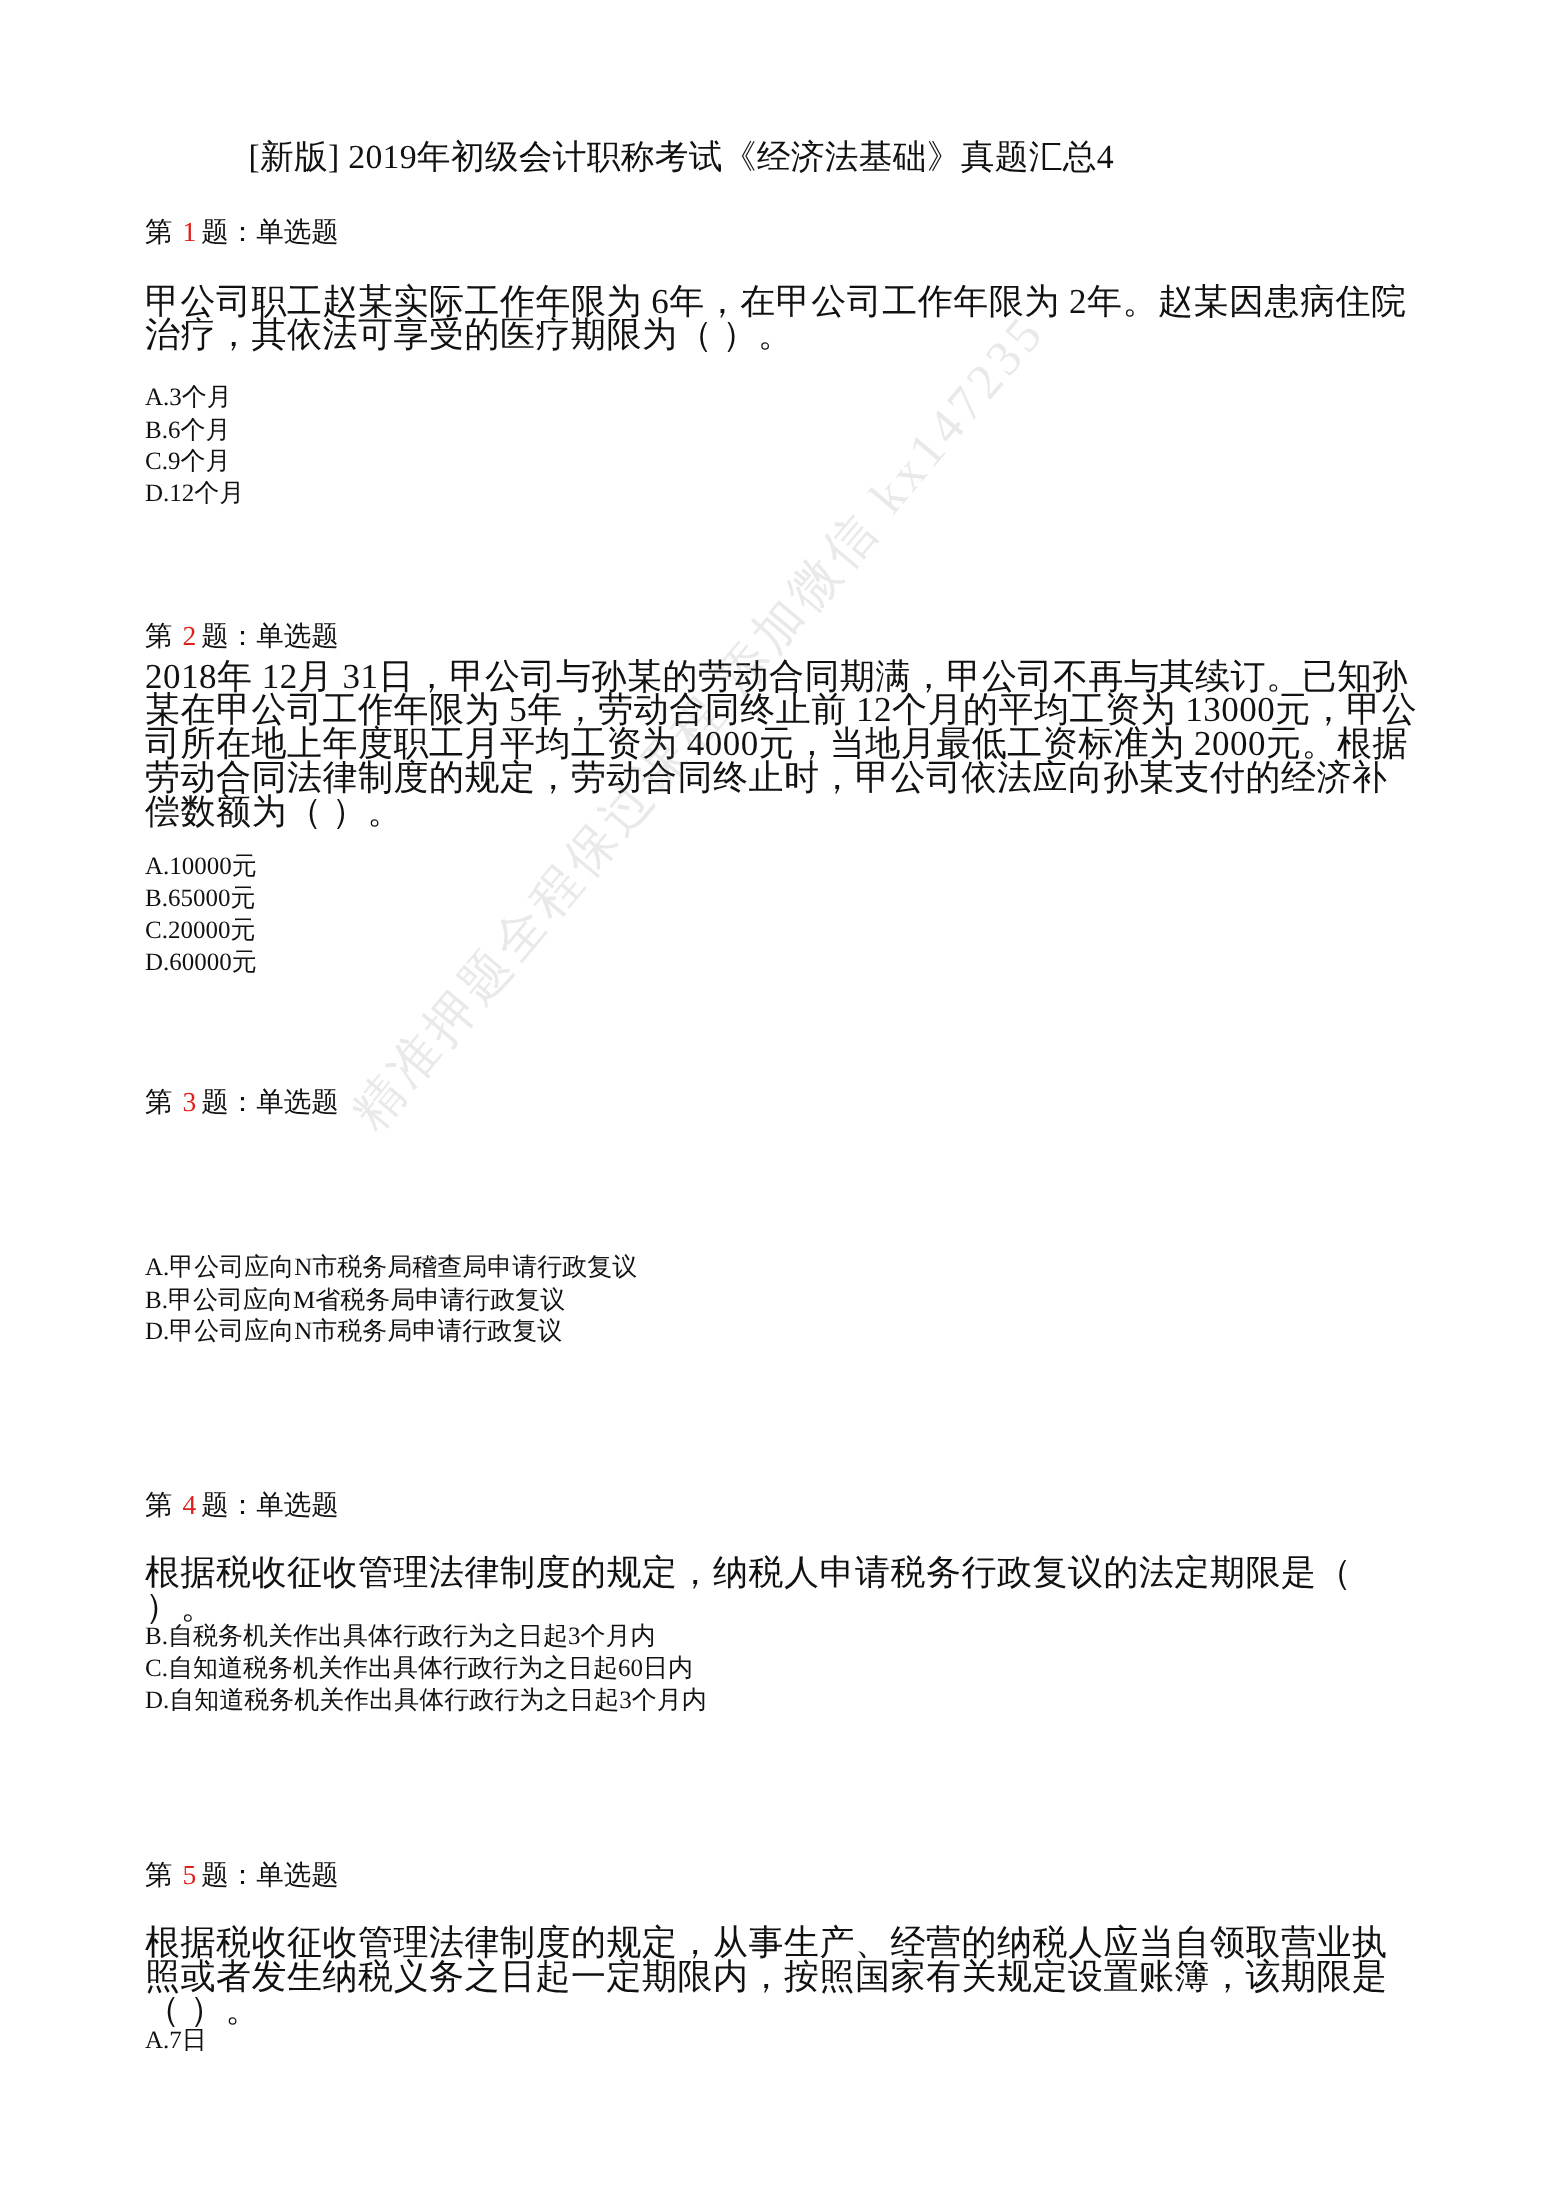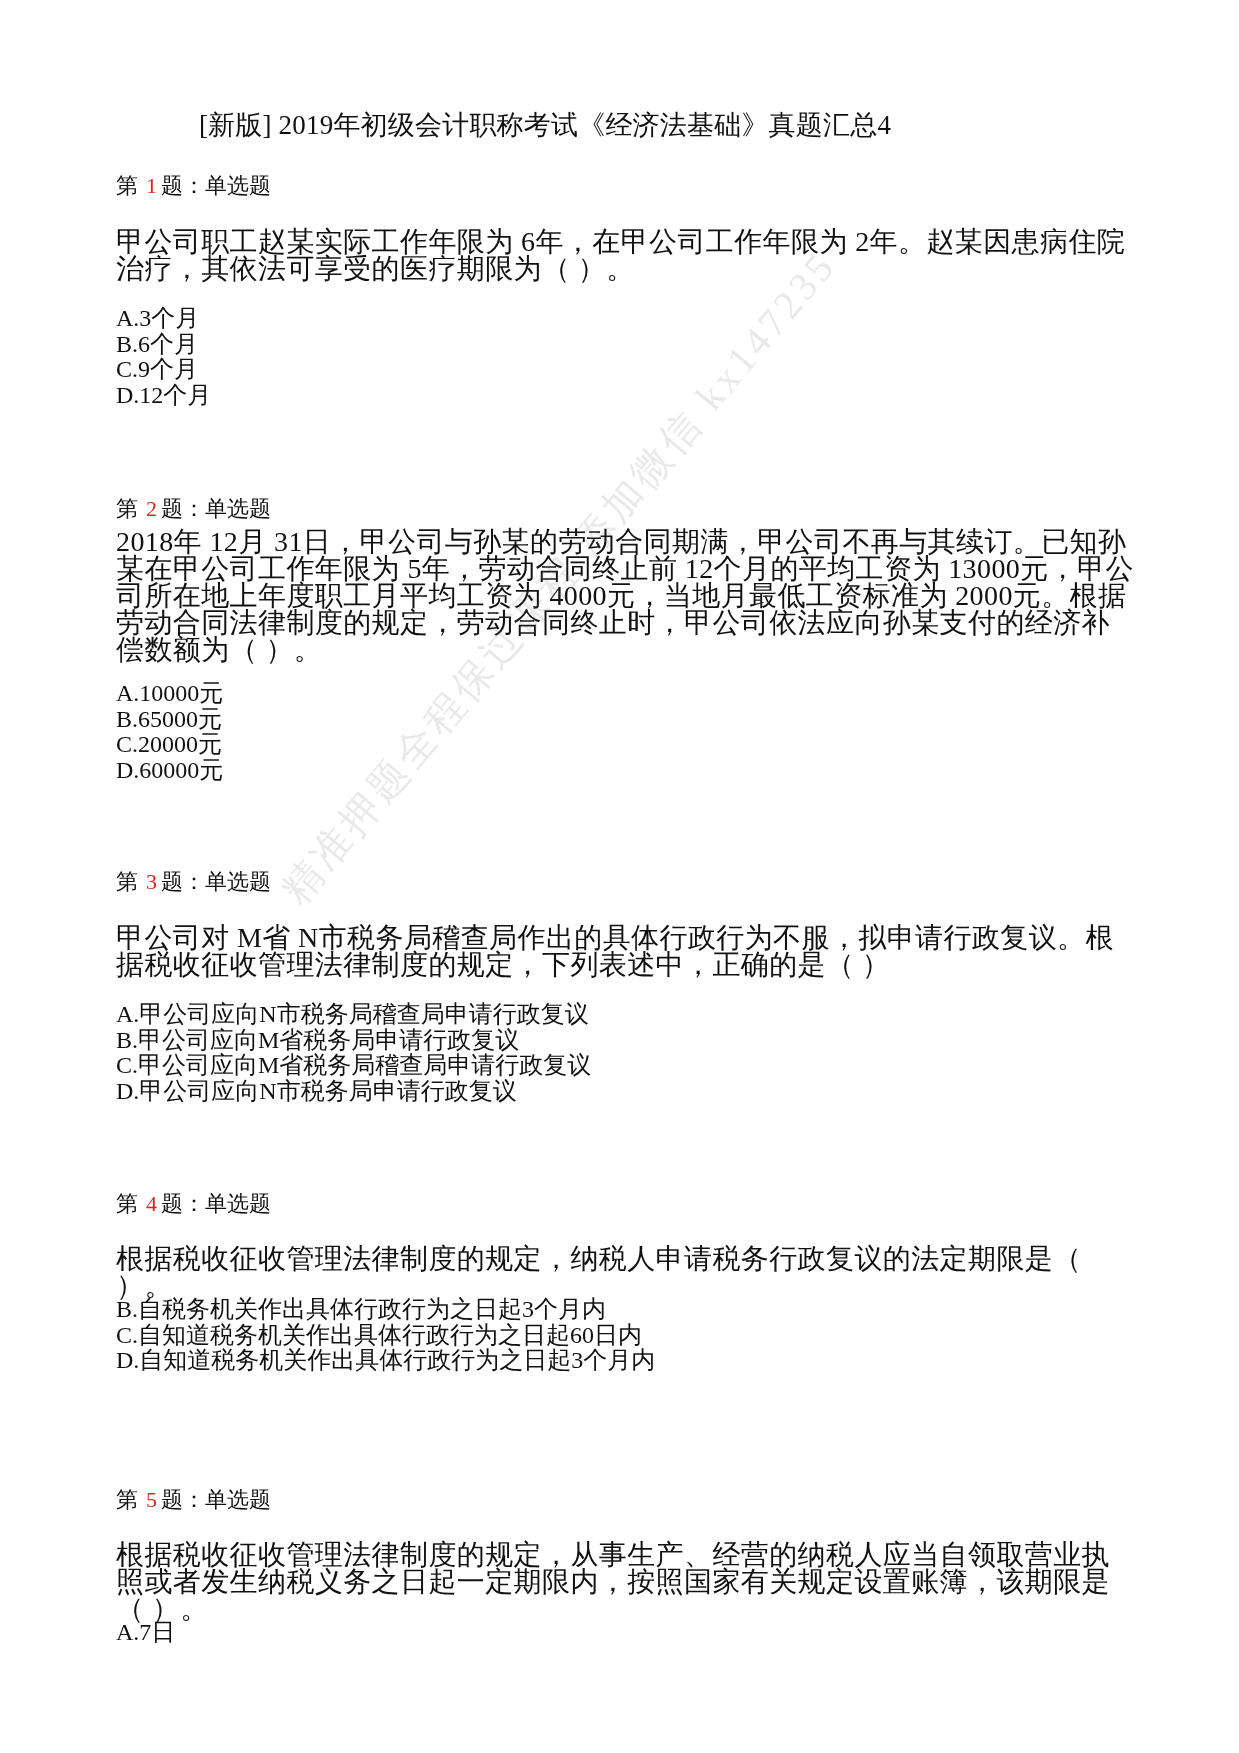--- a/index.html
+++ b/index.html
@@ -14,21 +14,21 @@
     text-align: center; font-size: 27px; line-height: 34px; letter-spacing: 0.2px;
   }
   .q-head {
     position: absolute; left: 116px; font-size: 22px; line-height: 26px;
   }
   .q-head .num { color: #e0201c; margin: 0 4px 0 8px; }
   .q-body {
     position: absolute; left: 116px; width: 1020px; font-size: 28px; line-height: 27px;
     letter-spacing: 0.4px;
   }
-  .opts { position: absolute; left: 116px; font-size: 24px; line-height: 25.5px; }
+  .opts { position: absolute; left: 116px; font-size: 20px; line-height: 25.5px; }
   .opt { display: block; white-space: nowrap; }
   .watermark {
     position: absolute; left: 290px; top: 870px; transform-origin: left center;
     transform: rotate(-50deg);
     font-size: 40px; color: rgba(120,120,120,0.16); white-space: nowrap;
     letter-spacing: 4px; pointer-events: none;
   }
 </style>
 </head>
 <body>
@@ -55,25 +55,23 @@
   <div class="opts" style="top:681px">
     <span class="opt">A.10000元</span>
     <span class="opt">B.65000元</span>
     <span class="opt">C.20000元</span>
     <span class="opt">D.60000元</span>
   </div>
 
   <div class="q-head" style="top:869px">
     <span>第</span><span class="num">3</span><span>题：单选题</span>
   </div>
-  <div class="q-body" style="top:924px">甲公司对 M省 N市税务局稽查局作出的具体行政行为不服，拟申请行政复议。根据税收征收管理法律制度的规定，下列表述中，正确的是（ ）</div>
   <div class="opts" style="top:1002px">
     <span class="opt">A.甲公司应向N市税务局稽查局申请行政复议</span>
     <span class="opt">B.甲公司应向M省税务局申请行政复议</span>
-    <span class="opt">C.甲公司应向M省税务局稽查局申请行政复议</span>
     <span class="opt">D.甲公司应向N市税务局申请行政复议</span>
   </div>
 
   <div class="q-head" style="top:1191px">
     <span>第</span><span class="num">4</span><span>题：单选题</span>
   </div>
   <div class="q-body" style="top:1245px">根据税收征收管理法律制度的规定，纳税人申请税务行政复议的法定期限是（ ）。</div>
   <div class="opts" style="top:1297px">
     <span class="opt">B.自税务机关作出具体行政行为之日起3个月内</span>
     <span class="opt">C.自知道税务机关作出具体行政行为之日起60日内</span>

